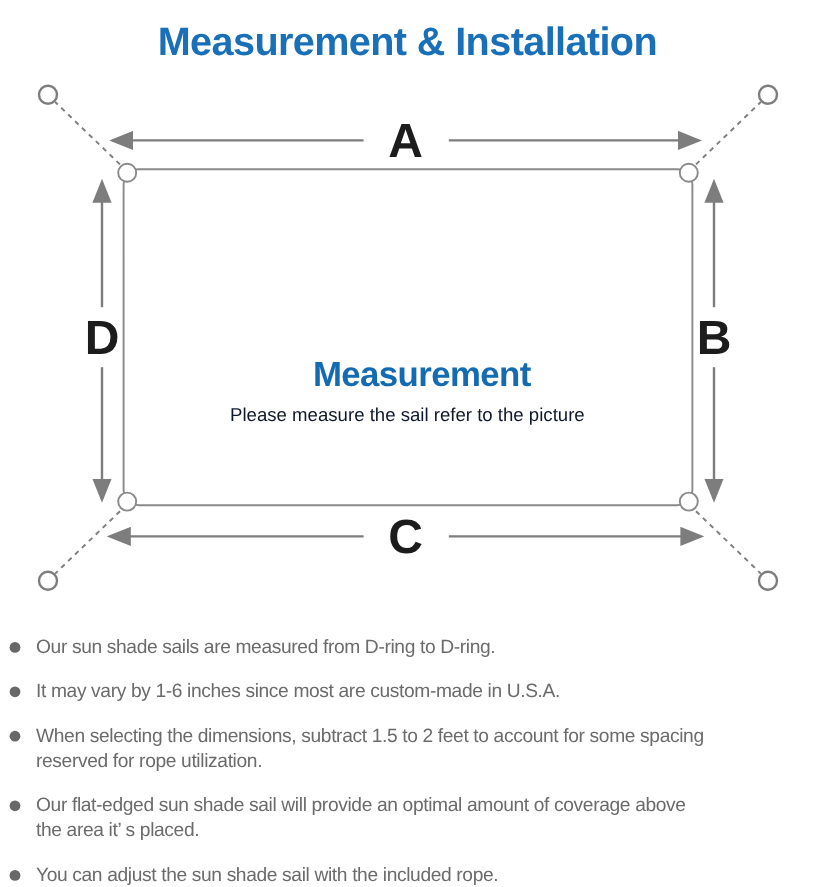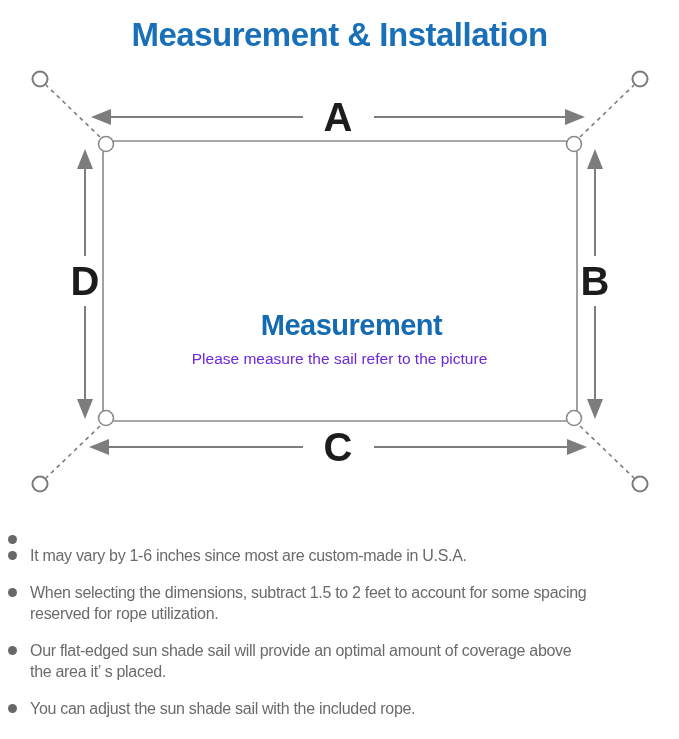--- a/index.html
+++ b/index.html
@@ -33,26 +33,26 @@
   .center-text{
     position:absolute;top:242px;left:0;right:0;
     text-align:center;
     pointer-events:none;
   }
   .center-heading{
     font-size:29px;
     font-weight:bold;
     color:#156bb1;
     letter-spacing:-0.5px;
-    margin:12px 0 8px 0;
+    margin:0 0 8px 0;
     padding-left:24px;
   }
   .center-subtitle{
     font-size:15.5px;
-    color:#6d28d9;
+    color:#0f172a;
     margin:0;
   }
   .notes{
     position:absolute;top:529px;left:0;right:0;
     margin:0;
     padding:0 6px 0 30px;
     list-style:none;
   }
   .notes li{
     position:relative;
@@ -130,21 +130,21 @@
       <text class="dim-letter" x="85" y="240" text-anchor="middle">D</text>
     </svg>
 
     <div class="center-text">
       <p class="center-heading">Measurement</p>
       <p class="center-subtitle">Please measure the sail refer to the picture</p>
     </div>
   </div>
 
   <ul class="notes">
-    <li><span class="dot"></span></li>
+    <li><span class="dot"></span><span>Our sun shade sails are measured from D-ring to D-ring.</span></li>
     <li><span class="dot"></span><span>It may vary by 1-6 inches since most are custom-made in U.S.A.</span></li>
     <li><span class="dot"></span><span>When selecting the dimensions, subtract 1.5 to 2 feet to account for some spacing
 reserved for rope utilization.</span></li>
     <li><span class="dot"></span><span>Our flat-edged sun shade sail will provide an optimal amount of coverage above
 the area it’ s placed.</span></li>
     <li><span class="dot"></span><span>You can adjust the sun shade sail with the included rope.</span></li>
   </ul>
 
 </div>
 

